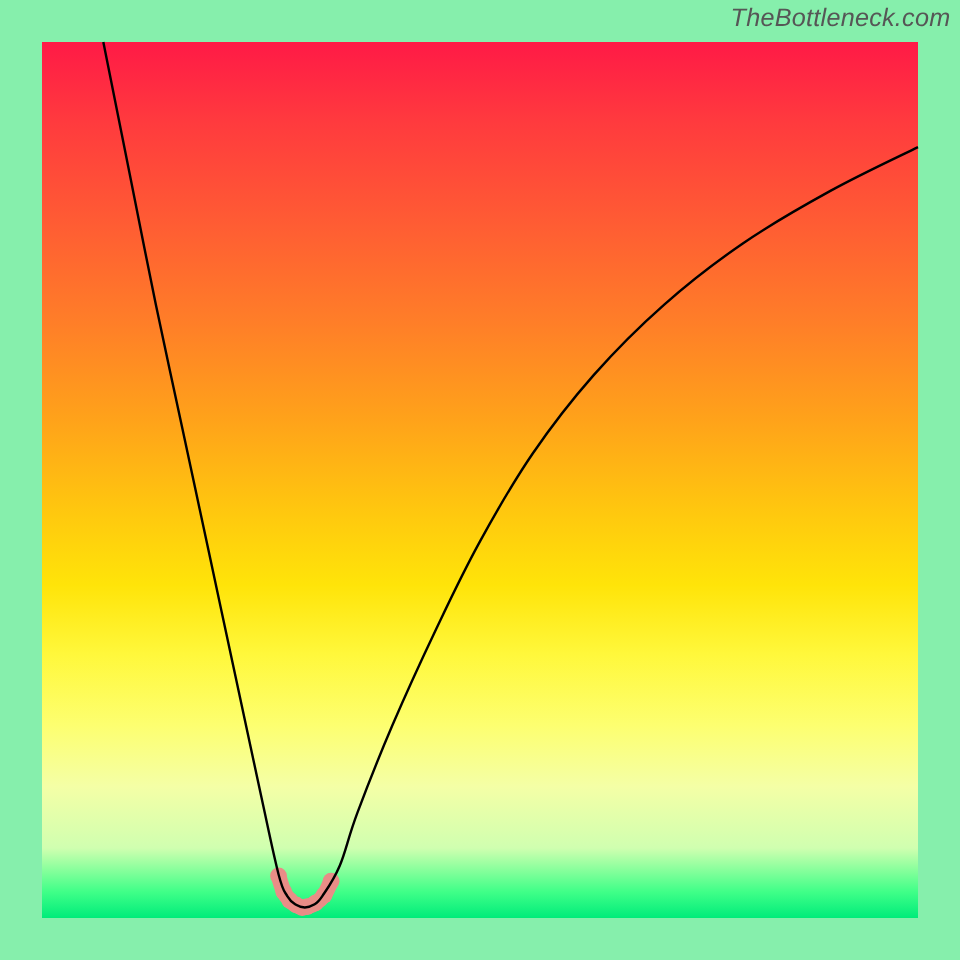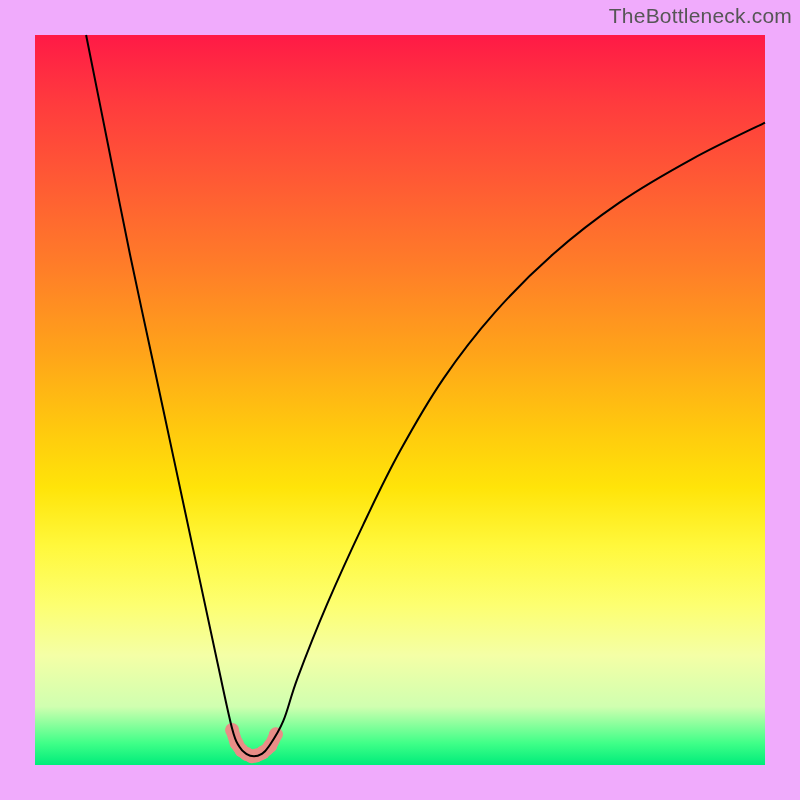--- a/index.html
+++ b/index.html
@@ -1,21 +1,22 @@
 <!DOCTYPE html>
 <html><head>
 <meta charset="utf-8">
 <style>
   * { margin: 0; padding: 0; box-sizing: border-box; }
   html, body { width: 800px; height: 800px; overflow: hidden; background: #000; }
   .frame {
     position: relative;
     width: 800px;
     height: 800px;
-    background: #f0abfc;
+    background: #86efac;
+    font-style: italic;
   }
   .watermark {
     position: absolute;
     top: 4px;
     right: 8px;
     font-family: Arial, Helvetica, sans-serif;
     font-size: 21px;
     font-weight: 500;
     color: #565656;
     letter-spacing: 0.2px;

